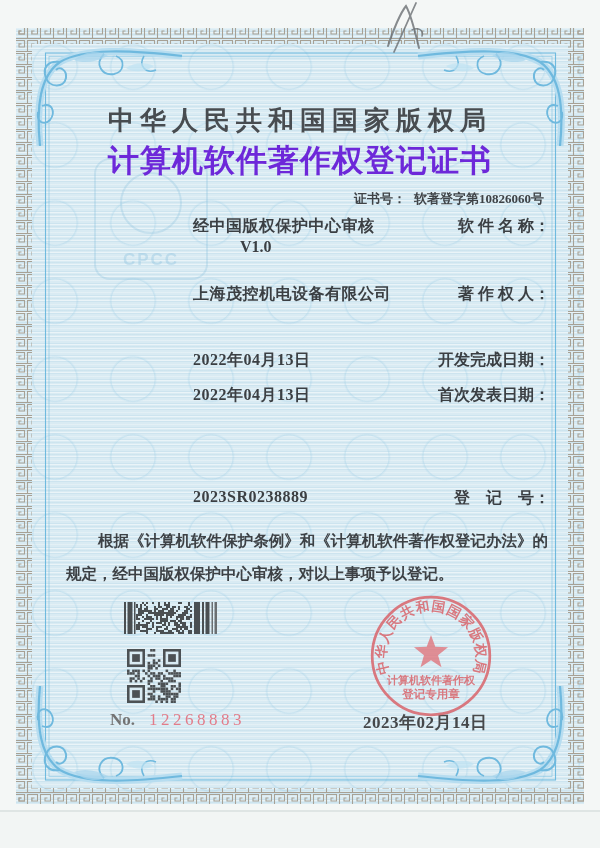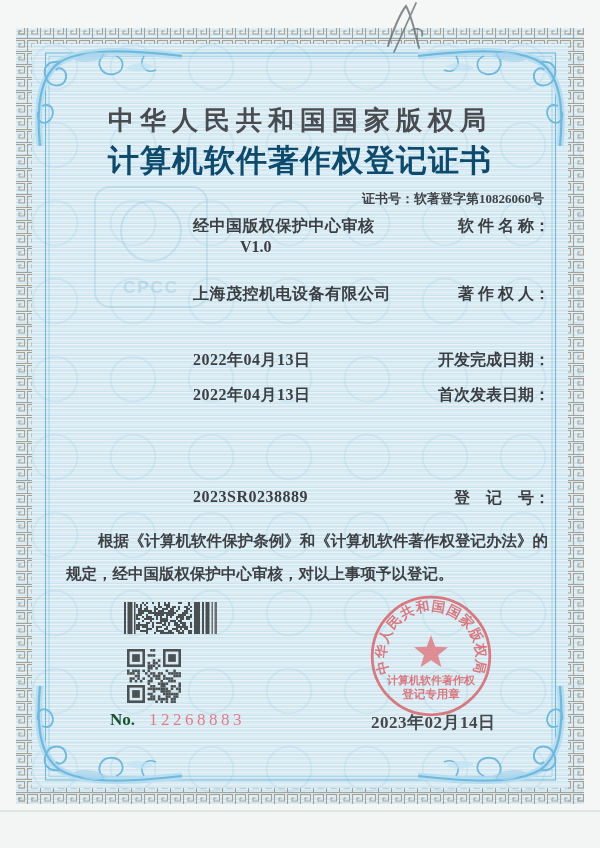--- a/index.html
+++ b/index.html
@@ -24,66 +24,66 @@
     background-image:
       radial-gradient(circle 26px at 39px 39px, rgba(255,255,255,0) 21px, rgba(150,202,228,.30) 22px, rgba(150,202,228,0) 24px),
       repeating-linear-gradient(180deg, rgba(255,255,255,.45) 0 1px, rgba(255,255,255,0) 1px 4px),
       repeating-linear-gradient(180deg, rgba(120,178,208,.12) 0 1px, rgba(120,178,208,0) 1px 3px);
     background-size:78px 78px,auto,auto;
   }
   svg.border-art{position:absolute;left:0;top:0;width:600px;height:848px;pointer-events:none;}
 
   .cpcc-wm{
     position:absolute;left:94px;top:158px;width:110px;height:118px;
-    border:2px solid rgba(128,186,218,.45);border-radius:16px;opacity:.6;margin-top:28px;
+    border:2px solid rgba(128,186,218,.45);border-radius:16px;opacity:.6;
   }
   .cpcc-wm .circle{
     position:absolute;left:24px;top:12px;width:58px;height:58px;border-radius:50%;
     border:2px solid rgba(128,186,218,.45);
   }
   .cpcc-wm .letters{
     position:absolute;left:0;right:0;bottom:8px;text-align:center;
     font-family:"Liberation Sans",sans-serif;font-weight:bold;
     font-size:17px;letter-spacing:2px;color:rgba(128,186,218,.55);
   }
 
   .issuer-title{
     position:absolute;left:0;top:103px;width:600px;text-align:center;
     font-size:26px;font-weight:bold;color:#484c50;letter-spacing:6px;
   }
   .doc-title{
     position:absolute;left:0;top:140px;width:600px;text-align:center;
-    font-size:31px;font-weight:bold;color:#0c4a6e;letter-spacing:1px;
+    font-size:31px;font-weight:bold;color:#6d28d9;letter-spacing:1px;
   }
   .certno-line{
     position:absolute;top:190px;right:56px;
     font-size:13px;font-weight:bold;color:#3f4347;
   }
-  .certno-line .lbl{}
+  .certno-line .lbl{margin-right:8px;}
 
   .field-row{position:absolute;left:80px;width:470px;font-size:16px;color:#3b3f43;text-align:right;}
   .field-row .flabel{font-weight:bold;}
   .field-row .fvalue{position:absolute;left:113px;top:0;font-weight:600;letter-spacing:.5px;}
   .field-row .fvalue2{position:absolute;left:113px;top:22px;font-weight:600;margin-left:47px;}
 
   .statement{
     position:absolute;left:66px;top:524px;width:482px;
     font-size:15.5px;line-height:33px;font-weight:600;color:#3d4145;
     text-indent:32px;text-align:justify;
   }
 
   .barcode{position:absolute;left:124px;top:602px;}
   .qrcode{position:absolute;left:127px;top:649px;}
 
   .serial-line{position:absolute;left:110px;top:710px;font-size:17px;}
-  .serial-line .no{color:#14532d;font-weight:600;margin-right:14px;text-align:center;}
+  .serial-line .no{color:#737373;font-weight:600;margin-right:14px;text-align:center;}
   .serial-line .num{color:#e4707e;letter-spacing:3.5px;opacity:.9;}
 
   .issue-date{
-    position:absolute;left:371px;top:711px;font-size:17px;font-weight:600;
+    position:absolute;left:363px;top:711px;font-size:17px;font-weight:600;
     color:#46484a;letter-spacing:.5px;
   }
 
   .seal{position:absolute;left:368px;top:593px;width:126px;height:126px;opacity:.85;}
   .penmark{position:absolute;left:378px;top:0;width:64px;height:56px;opacity:.8;}
 </style>
 </head>
 <body>
 
 <div class="paper">

